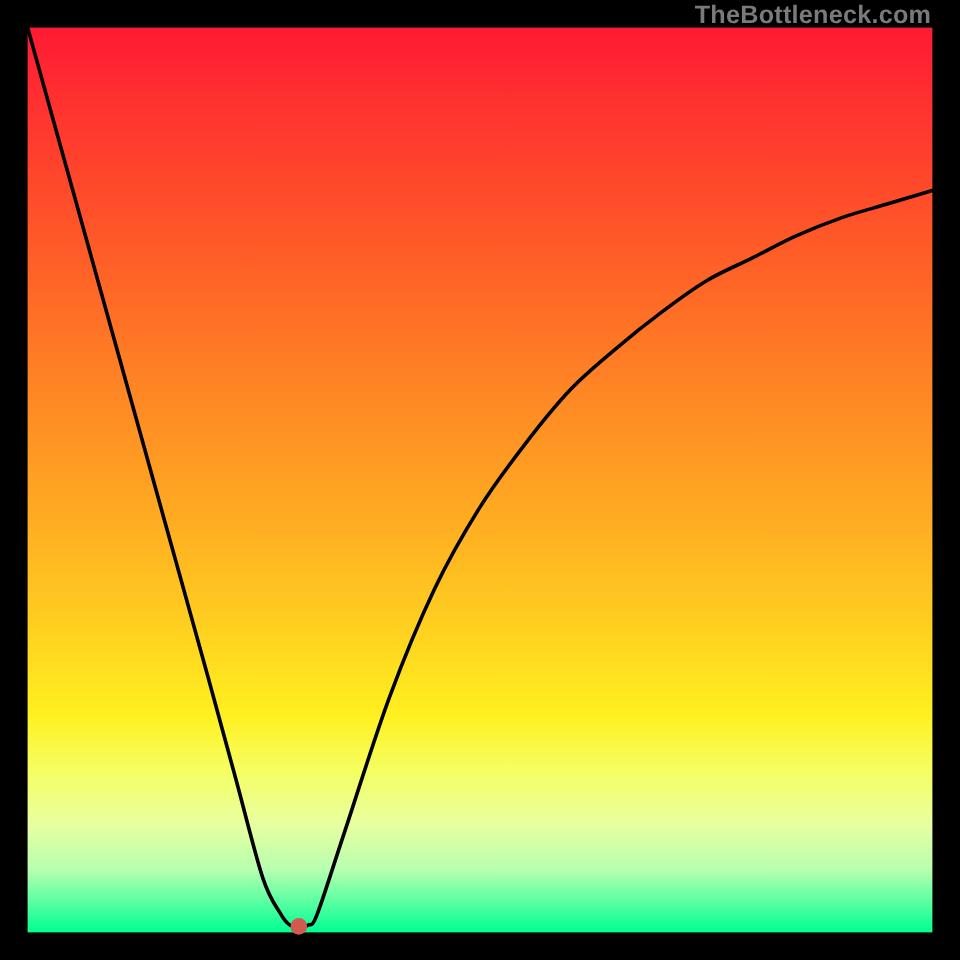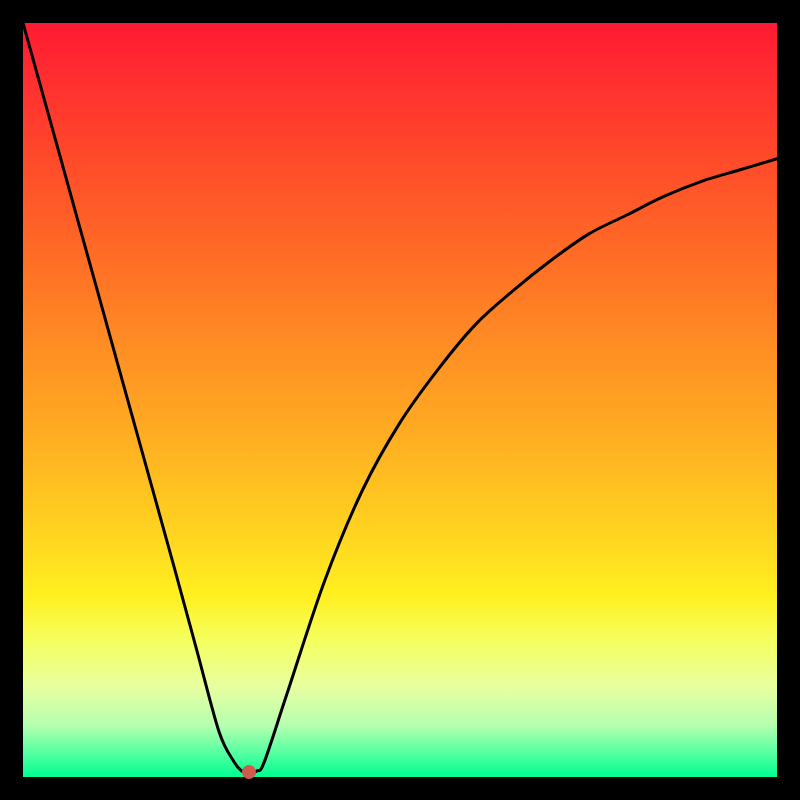--- a/index.html
+++ b/index.html
@@ -63,19 +63,20 @@
     height: 14px;
     border-radius: 50%;
     background: #d15a4e;
     transform: translate(-50%, -50%);
   }
 </style>
 </head>
 <body>
 
 <div class="frame">
+  <div class="watermark">TheBottleneck.com</div>
   <div class="plot">
     <svg class="curve" viewBox="0 0 754 754" preserveAspectRatio="none">
       <path id="curve-path" fill="none" stroke="#000" stroke-width="3" stroke-linejoin="round" stroke-linecap="round" d="M 0.00 0.00 C 6.28 22.62, 25.13 90.48, 37.70 135.72 C 50.27 180.96, 62.83 226.20, 75.40 271.44 C 87.97 316.68, 100.53 361.92, 113.10 407.16 C 125.67 452.40, 140.75 506.44, 150.80 542.88 C 160.85 579.32, 165.88 598.17, 173.42 625.82 C 180.96 653.47, 189.76 689.91, 196.04 708.76 C 202.32 727.61, 207.35 732.39, 211.12 738.92 C 214.89 745.45, 216.15 746.08, 218.66 747.97 C 221.17 749.85, 223.69 750.23, 226.20 750.23 C 228.71 750.23, 231.23 749.85, 233.74 747.97 C 236.25 746.08, 236.25 751.74, 241.28 738.92 C 246.31 726.10, 253.85 701.22, 263.90 671.06 C 273.95 640.90, 289.03 591.89, 301.60 557.96 C 314.17 524.03, 326.73 493.87, 339.30 467.48 C 351.87 441.09, 364.43 419.73, 377.00 399.62 C 389.57 379.51, 402.13 363.18, 414.70 346.84 C 427.27 330.50, 439.83 314.80, 452.40 301.60 C 464.97 288.41, 477.53 278.35, 490.10 267.67 C 502.67 256.99, 515.23 246.93, 527.80 237.51 C 540.37 228.08, 552.93 218.66, 565.50 211.12 C 578.07 203.58, 590.63 198.55, 603.20 192.27 C 615.77 185.99, 628.33 179.07, 640.90 173.42 C 653.47 167.76, 666.03 162.74, 678.60 158.34 C 691.17 153.94, 703.73 150.80, 716.30 147.03 C 728.87 143.26, 747.72 137.61, 754.00 135.72"></path>
     </svg>
     <div id="marker" class="marker" style="left: 226.2px; top: 749.476px; background: rgb(209, 90, 78);"></div>
   </div>
 </div>
 
 </body></html>

